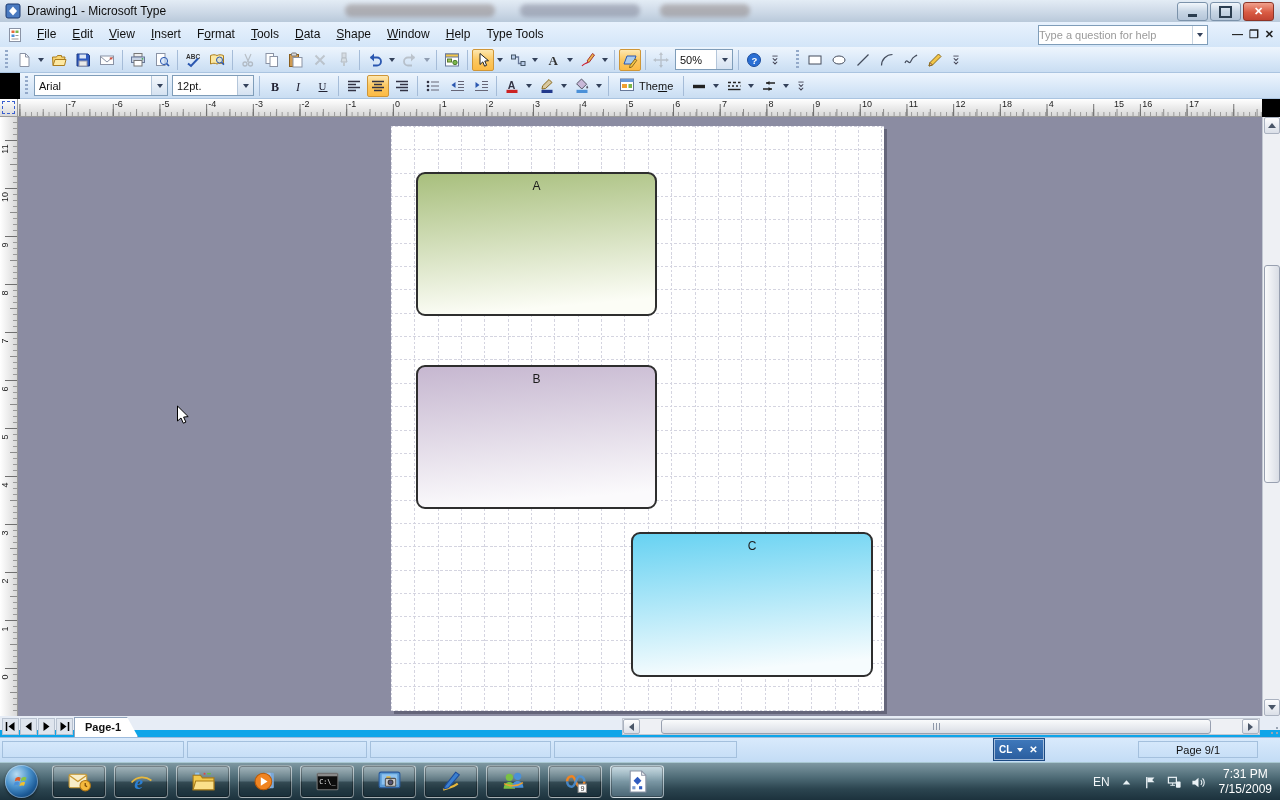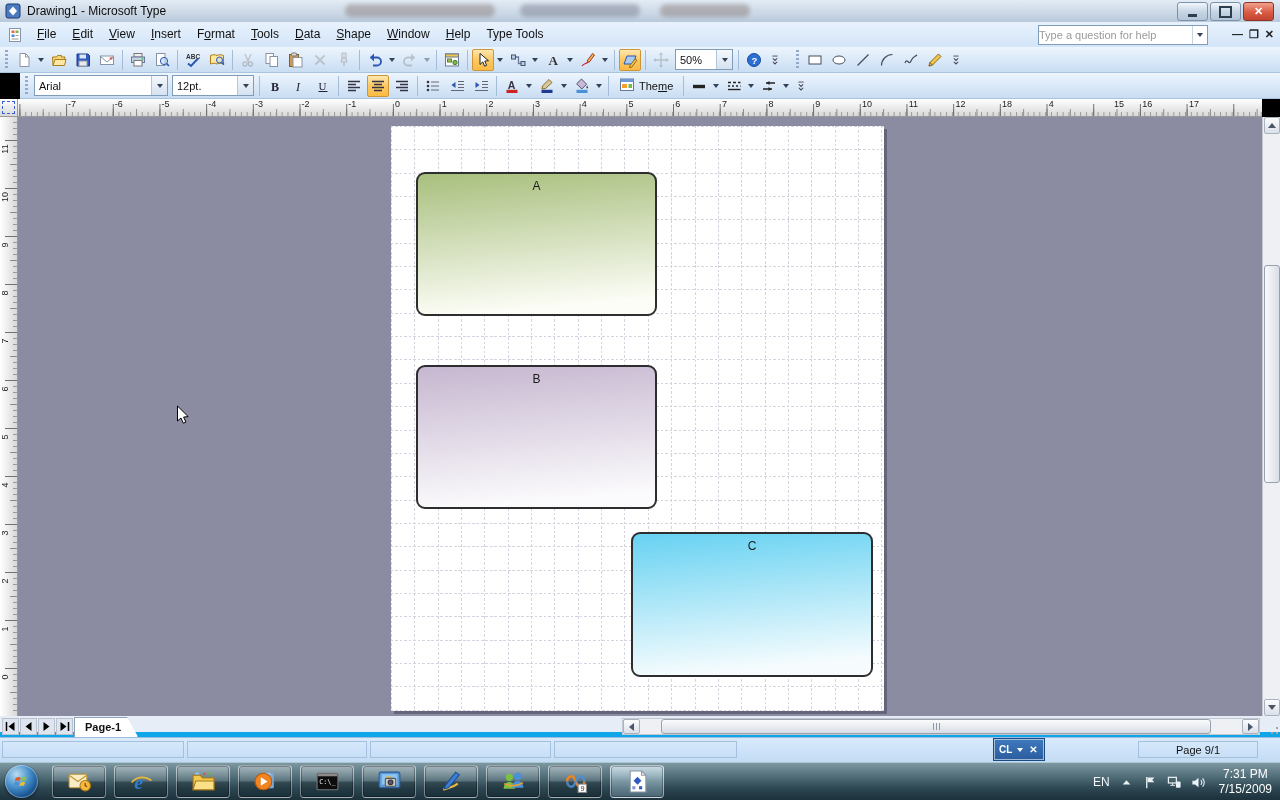--- a/index.html
+++ b/index.html
@@ -93,21 +93,21 @@
   #vscroll{position:absolute;right:0;top:117px;width:18px;height:599px;background:#eef0f4;border-left:1px solid #c2c8d2;box-sizing:border-box;}
   .sbtn{position:absolute;left:1px;width:16px;height:17px;border:1px solid #aab2c0;border-radius:2px;
     background:linear-gradient(#fdfdfe,#dadfe8);display:flex;align-items:center;justify-content:center;box-sizing:border-box;}
   .tri-up-s{width:0;height:0;border-left:4px solid transparent;border-right:4px solid transparent;border-bottom:5px solid #4a5668;}
   .tri-dn-s{width:0;height:0;border-left:4px solid transparent;border-right:4px solid transparent;border-top:5px solid #4a5668;}
   .tri-lf-s{width:0;height:0;border-top:4px solid transparent;border-bottom:4px solid transparent;border-right:5px solid #4a5668;}
   .tri-rt-s{width:0;height:0;border-top:4px solid transparent;border-bottom:4px solid transparent;border-left:5px solid #4a5668;}
   #vthumb{position:absolute;left:1px;width:16px;top:148px;height:218px;border:1px solid #98a0b0;border-radius:3px;
     background:linear-gradient(90deg,#fafbfc,#d9dde5);box-sizing:border-box;}
   
-  #tabrow{position:absolute;left:0;top:716px;width:1280px;height:21px;background:#e7edf6;border-bottom:5px solid #0ea5e9;box-sizing:border-box;}
+  #tabrow{position:absolute;left:0;top:716px;width:1280px;height:21px;background:#e7edf6;border-bottom:7px solid #0ea5e9;box-sizing:border-box;}
   .nav{position:absolute;top:2px;width:17px;height:17px;background:#dfe5ee;border:1px solid #b8c2d0;
     display:flex;align-items:center;justify-content:center;box-sizing:border-box;}
   .nav svg{width:11px;height:11px;}
   #pagetab{position:absolute;left:74px;top:1px;height:19px;padding:0 16px 0 10px;background:#fff;
     border:1px solid #8fa3bc;border-bottom:none;font-weight:bold;font-size:11px;line-height:19px;
     clip-path:polygon(0 0,calc(100% - 11px) 0,100% 100%,0 100%);}
   #hscroll{position:absolute;left:622px;top:2px;width:638px;height:17px;background:#eef0f4;border:1px solid #c2c8d2;box-sizing:border-box;}
   #hthumb{position:absolute;left:38px;top:0px;width:550px;height:15px;border:1px solid #98a0b0;border-radius:3px;
     background:linear-gradient(#fafbfc,#d9dde5);box-sizing:border-box;display:flex;align-items:center;justify-content:center;gap:2px;}
   #hthumb i{display:block;width:1px;height:7px;background:#8d97a8;}

